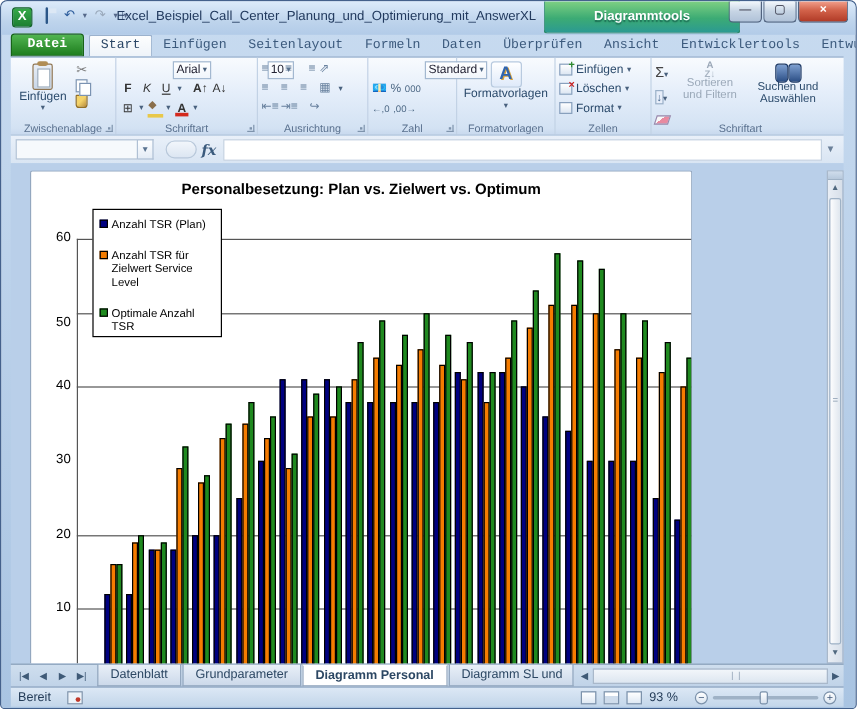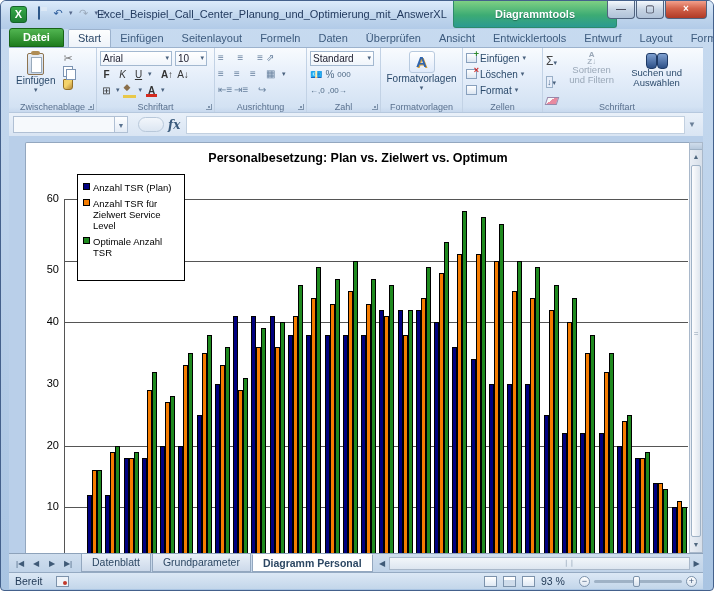--- a/index.html
+++ b/index.html
@@ -16,42 +16,42 @@
   .floppy:after { content:""; position:absolute; left:2px; top:0; width:6px; height:4px; background:#dce8f5; }
   .qcaret { font-size:7px; color:#55688a; }
   .title-text { position:absolute; left:96px; top:7px; width:350px; white-space:nowrap; overflow:hidden; font-size:11px; color:#1d3least; color:#223a5e; }
   .ctx-header { position:absolute; left:452px; top:0; width:164px; height:27px; text-align:center; line-height:26px; color:#fff; font-size:11px; font-weight:bold; background:linear-gradient(180deg,#7ed083 0%,#3cab74 55%,#2b9a92 100%); border-radius:0 0 3px 3px; border:1px solid #2d8a6b; border-top:none; text-shadow:0 1px 1px #1c6e54; }
   .win-btns { position:absolute; right:6px; top:0; display:flex; }
   .wbtn { width:28px; height:18px; border:1px solid #50627e; border-top:none; background:linear-gradient(180deg,#f4f8fc,#c6d4e4 50%,#b0c2d8); color:#223; font-size:10px; text-align:center; line-height:16px; border-radius:0 0 4px 4px; margin-left:1px; }
   .wbtn.close { width:42px; background:linear-gradient(180deg,#f2a08c,#d2624a 45%,#b03a26); color:#fff; font-weight:bold; }
 
   
   .tabrow { position:absolute; left:8px; right:10px; top:28px; height:18px; display:flex; align-items:flex-end; }
-  .rtab { font-size:11px; color:#3a5larger; color:#3c5a7d; padding:2px 9px 3px 9px; cursor:default; }
+  .rtab { font-size:11px; color:#3a5larger; color:#3c5a7d; padding:2px 9px 3px 9px; cursor:default;font-family:Liberation Mono, monospace; }
   .rtab.file { background:linear-gradient(180deg,#51b551,#1e7d1e); color:#fff; font-weight:bold; border:1px solid #176317; border-radius:3px 3px 0 0; padding:2px 13px 3px 13px; margin-right:4px; }
   .rtab.active { background:linear-gradient(180deg,#fdfefe,#eef3f9); border:1px solid #9cb2cd; border-bottom:none; border-radius:2px 2px 0 0; color:#2a4666;text-align:right; }
 
   
   .ribbon { position:absolute; left:8px; right:10px; top:46px; height:65px; background:linear-gradient(180deg,#f8fbfe,#e5eefa 45%,#d3e2f3 92%,#c8d9ee); border-top:1px solid #9cb2cd; display:flex; }
   .rgroup { position:relative; height:100%; border-right:1px solid #c2d2e5; padding:2px 3px 13px 3px; }
   .glabel { position:absolute; bottom:0; left:0; right:0; text-align:center; font-size:9px; color:#59708e; }
   .dlg { position:absolute; right:2px; bottom:2px; width:6px; height:6px; border-right:1px solid #7e93ac; border-bottom:1px solid #7e93ac; }
   .dlg:after{ content:""; position:absolute; right:1px; bottom:1px; width:2px; height:2px; background:#7e93ac; }
   .bigbtn { display:flex; flex-direction:column; align-items:center; justify-content:flex-start; font-size:10px; color:#2b4a6b; padding:1px 4px; }
   .caret { font-size:7px; color:#49617e; }
   .smrow { display:flex; align-items:center; gap:3px; height:16px; font-size:10px; color:#2b4a6b; }
   .clipboard { width:17px; height:22px; background:linear-gradient(180deg,#e8eef6,#c8d6e8); border:1px solid #8e7450; border-radius:2px; position:relative; margin-top:2px;}
   .clipboard:before { content:""; position:absolute; left:3px; top:-3px; width:9px; height:4px; background:#b08d55; border-radius:2px; }
   .clipboard:after { content:""; position:absolute; left:3px; top:3px; width:9px; height:14px; background:#fff; border:1px solid #9ab; }
   .cut { color:#777; font-size:11px; }
   .copy { position:relative; width:11px; height:12px; }
   .copy:before,.copy:after { content:""; position:absolute; width:8px; height:9px; background:#fff; border:1px solid #7b93b2; }
   .copy:before { left:0; top:0; } .copy:after { left:3px; top:3px; }
   .brush { width:10px; height:11px; background:linear-gradient(135deg,#f4d36a 45%,#b78a3c); border:1px solid #947026; border-radius:1px 1px 3px 3px; }
-  .combo { background:linear-gradient(180deg,#fff,#f0f5fb); border:1px solid #a3b8d0; font-size:10px; color:#223; height:15px; display:flex; align-items:center; padding:0 2px; }
+  .combo { background:linear-gradient(180deg,#fff,#f0f5fb); border:1px solid #a3b8d0; font-size:10px; color:#223; height:15px; display:flex; align-items:center; padding:0 2px;margin-left:44px; }
   .combo .cv { flex:1; } .combo .caret { margin-left:2px; }
   .fbtn { font-size:10px; width:13px; text-align:center; color:#333; }
   .ubar { text-decoration:underline; }
   .colorA { position:relative; font-size:10px; font-weight:bold; width:13px; text-align:center; color:#333; }
   .colorA:after { content:""; position:absolute; left:1px; right:1px; bottom:-1px; height:3px; background:#d42a1e; }
   .fill { position:relative; width:13px; height:11px; }
   .fill:before { content:"◆"; position:absolute; left:1px; top:-3px; font-size:9px; color:#8a6f4b; }
   .fill:after { content:""; position:absolute; left:0; right:0; bottom:-2px; height:3px; background:#e8c84a; }
   .algn { display:inline-block; width:13px; font-size:10px; color:#68819e; line-height:10px; }
   .znum { font-size:8px; color:#4f6a86; }
@@ -73,27 +73,27 @@
   .fbar { position:absolute; left:8px; right:10px; top:111px; height:24px; background:linear-gradient(180deg,#e9f0f9,#d9e5f3); border-top:1px solid #b6c8de; display:flex; align-items:center; padding:2px 4px; }
   .namebox { width:102px; height:17px; background:#f6f9fc; border:1px solid #b0c0d4; }
   .nb-caret { width:13px; height:17px; font-size:7px; color:#5a7390; text-align:center; line-height:17px; border:1px solid #b0c0d4; border-left:none; background:linear-gradient(180deg,#fdfeff,#e4ecf6); }
   .fx-split { width:26px; height:15px; border-radius:8px; background:linear-gradient(180deg,#f2f6fb,#dce6f2); border:1px solid #b8c8da; margin:0 4px 0 10px; }
   .fx { font-family:"DejaVu Serif", serif; font-style:italic; font-weight:bold; font-size:12px; color:#3a5a7c; margin-right:6px; }
   .finput { flex:1; height:18px; background:#fff; border:1px solid #c2d0e0; }
   .fchev { width:14px; text-align:center; font-size:8px; color:#6b8099; }
 
   
   .workbook { position:absolute; left:8px; right:10px; top:135px; height:417px; background:#b9cfe9; }
-  .sheet { position:absolute; left:16px; top:6px; width:666px; height:411px; background:#fff; border:1px solid #93a7bf; border-bottom:none; border-radius:2px 2px 0 0; overflow:hidden; }
+  .sheet { position:absolute; left:16px; top:6px; width:552px; height:411px; background:#fff; border:1px solid #93a7bf; border-bottom:none; border-radius:2px 2px 0 0; overflow:hidden; }
   .chart-title { position:absolute; left:0; right:0; top:8px; text-align:center; font-size:12.5px; font-weight:bold; color:#000; }
   .gridline { position:absolute; left:38px; width:624px; height:1px; background:#555; }
   .ytick { position:absolute; left:0; width:33px; text-align:right; font-size:11px; color:#000; }
   .yaxis { position:absolute; left:38px; top:56px; bottom:0; width:1px; background:#555; }
   .bar { position:absolute; border:1px solid #000; }
-  .legend { position:absolute; left:51px; top:31px; width:108px; height:107px; background:#fff; border:1px solid #000; padding:7px 3px 22px 5px; display:flex; flex-direction:column; justify-content:space-between; z-index:5; }
+  .legend { position:absolute; left:51px; top:31px; width:108px; height:107px; background:#fff; border:1px solid #000; padding:7px 3px 2px 5px; display:flex; flex-direction:column; justify-content:space-between; z-index:5; }
   .lg-item { display:flex; align-items:flex-start; gap:3px; font-size:9.5px; line-height:11px; color:#000; }
   .lg-sq { flex:0 0 7px; width:7px; height:7px; margin-top:1px; border:1px solid #000; }
 
   
   .vscroll { position:absolute; right:0; top:6px; bottom:0; width:14px; background:linear-gradient(90deg,#e9eef5,#d7dfe9); border:1px solid #a9b8ca; display:flex; flex-direction:column; }
   .vs-btn { height:14px; font-size:7px; color:#50687f; text-align:center; line-height:13px; }
   .vs-split { height:7px; background:linear-gradient(180deg,#cfdceb,#b7c9dd); border-bottom:1px solid #9fb2c6; }
   .vs-thumb { flex:1; margin:1px; background:linear-gradient(90deg,#fdfdfe,#dfe6ee); border:1px solid #9fb2c6; border-radius:2px; position:relative; }
   .vs-thumb:after { content:"="; position:absolute; left:0; right:0; top:44%; text-align:center; font-size:8px; color:#8a9cb0; }
 
@@ -450,20 +450,21 @@
   <div class="sheettabs">
     <div class="tnav">
       <span>|◀</span>
       <span>◀</span>
       <span>▶</span>
       <span>▶|</span>
     </div>
     <div class="stab">Datenblatt</div>
     <div class="stab">Grundparameter</div>
     <div class="stab active">Diagramm Personal</div>
+    <div class="stab" style="max-width:104px; white-space:nowrap; overflow:hidden;">Diagramm SL und</div>
     <div class="hsc">
       <span class="hbtn">◀</span>
       <span class="htrack"></span>
       <span class="hbtn">▶</span>
     </div>
   </div>
 
   <div class="statusbar">
     <span>Bereit</span>
     <span class="macro-ico"></span>

